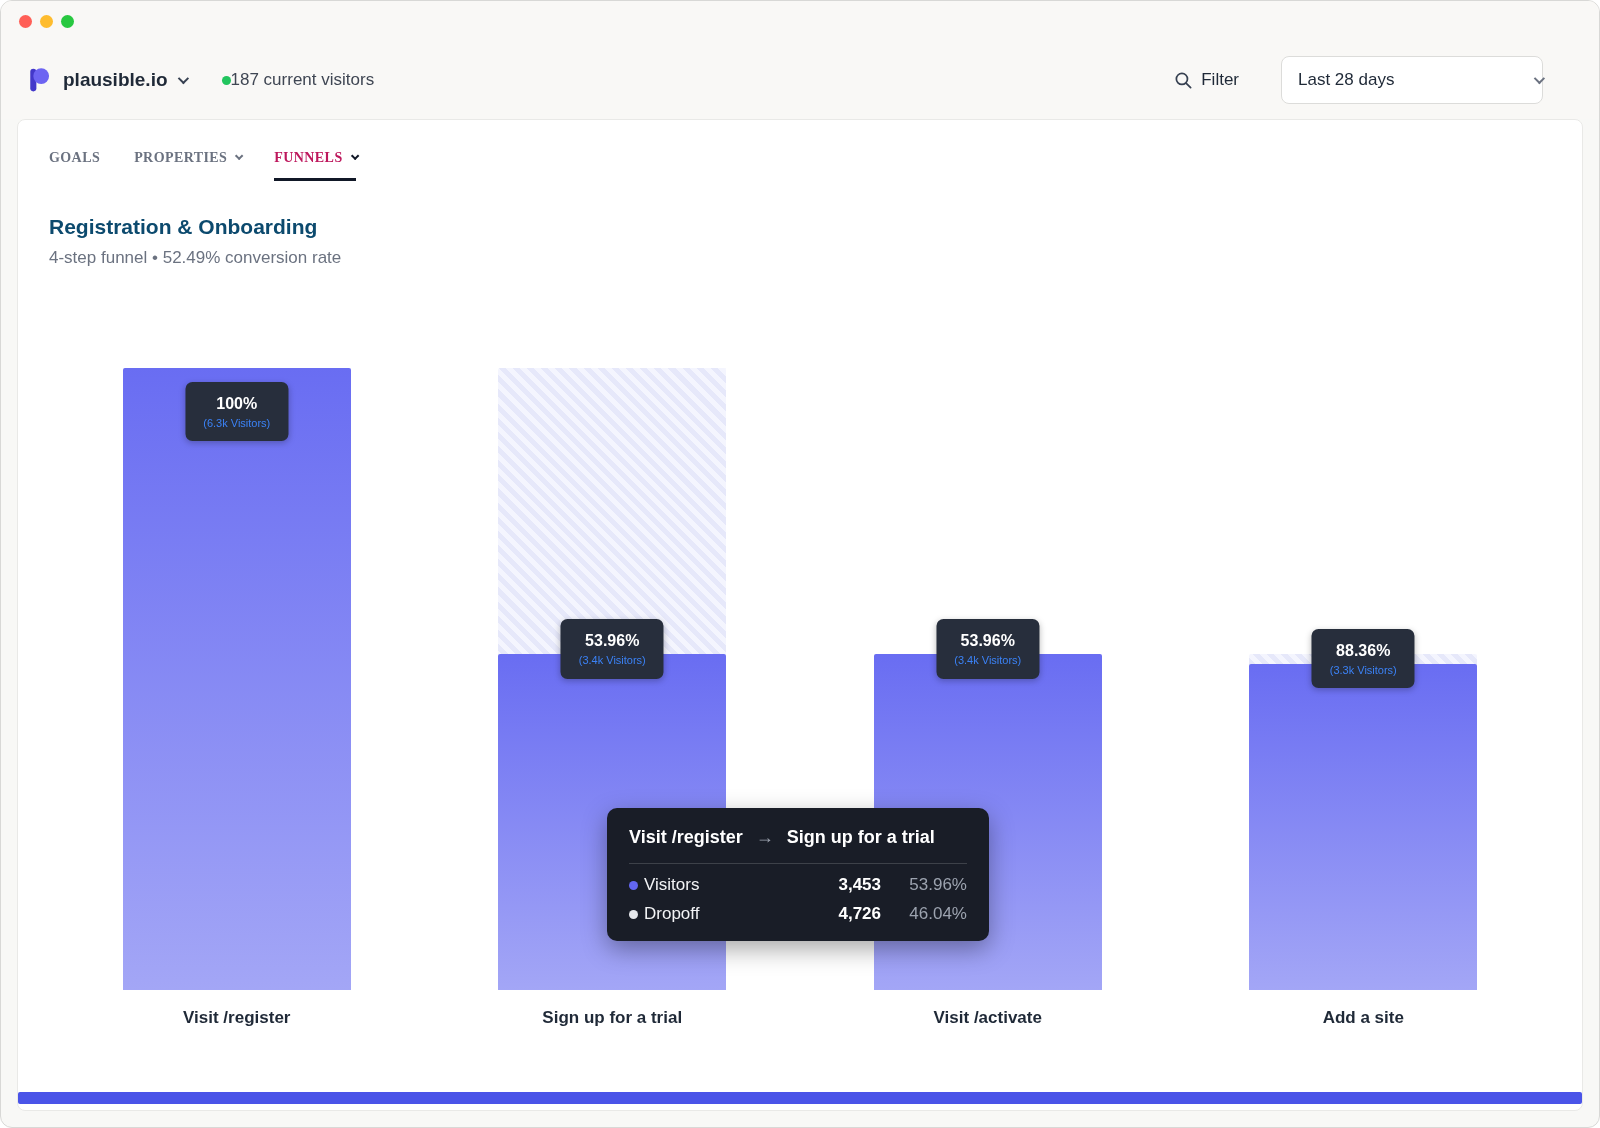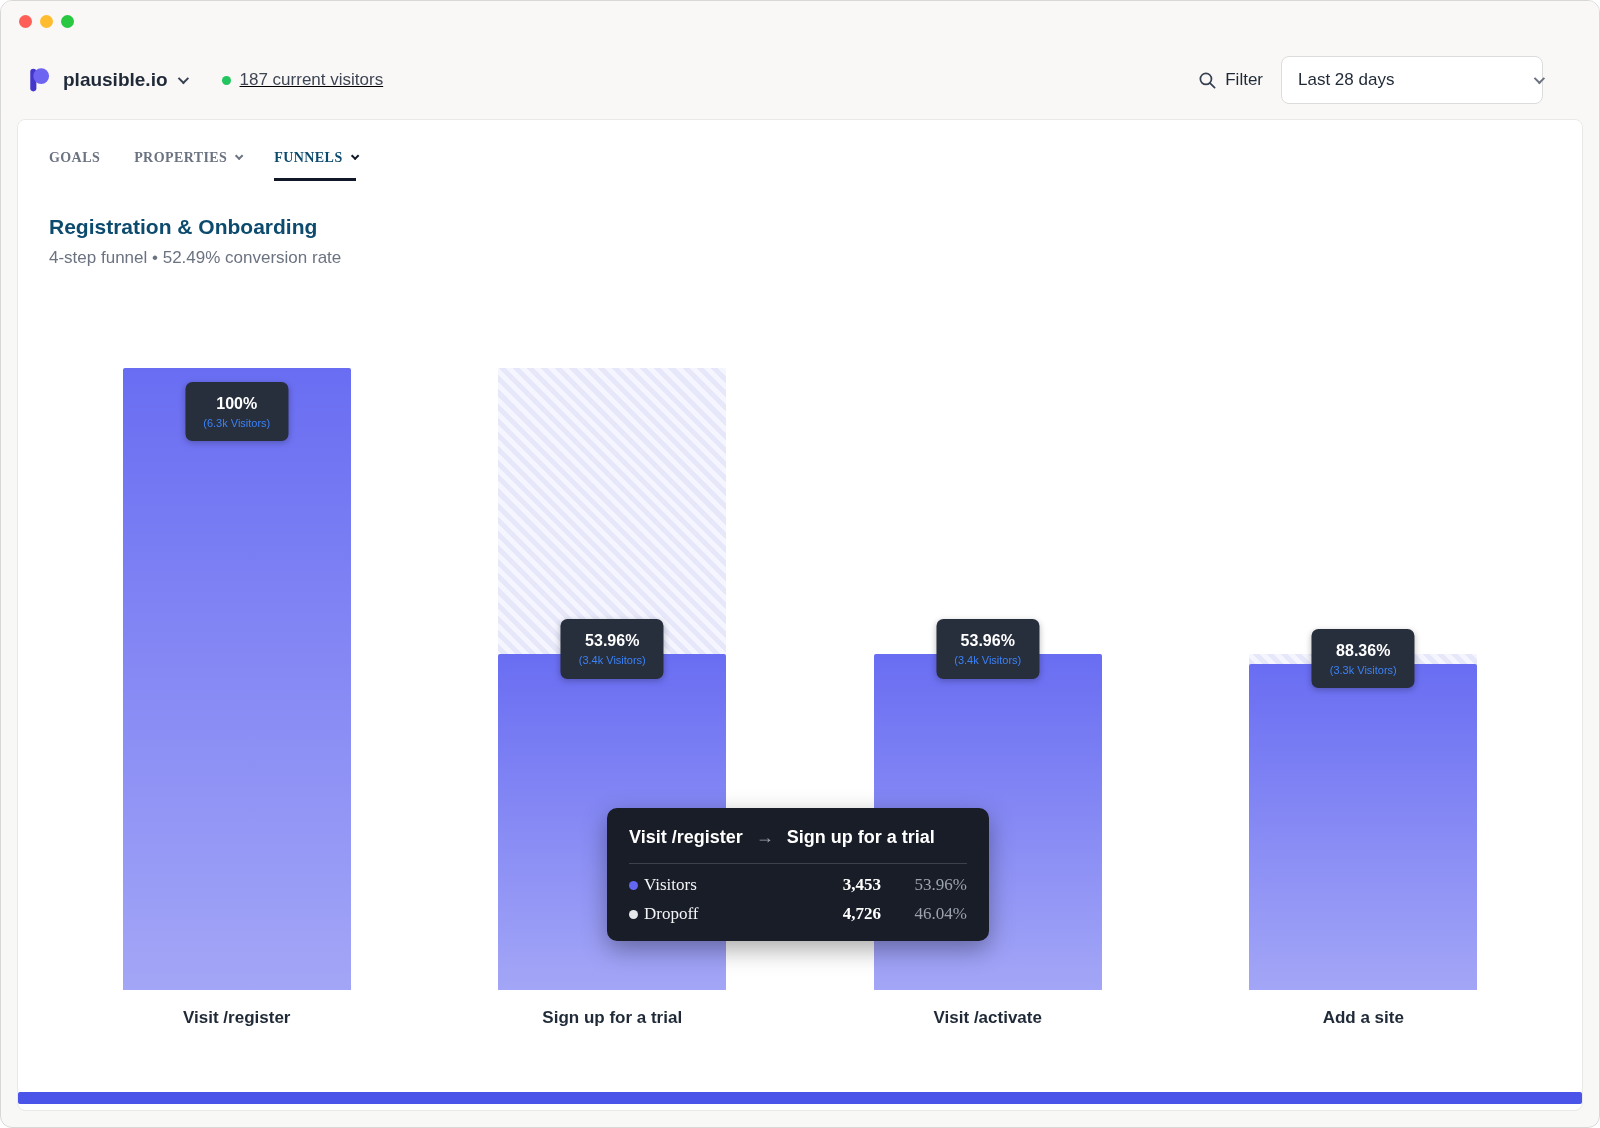--- a/index.html
+++ b/index.html
@@ -20,44 +20,44 @@
   .header {
     height:78px; flex:0 0 78px; display:flex; align-items:center;
     padding:0 56px 0 24px; background:#f9f8f6;
   }
   .brand { display:flex; align-items:center; gap:10px; cursor:pointer; }
   .brand-name { font-size:19px; font-weight:700; color:#1f2937; }
   .chev {
     width:8px; height:8px; border-right:2px solid currentColor; border-bottom:2px solid currentColor;
     transform:rotate(45deg) translateY(-2px); display:inline-block; color:#374151;
   }
-  .visitors { display:flex; align-items:center; gap:9px; margin-left:36px;text-decoration:underline; }
+  .visitors { display:flex; align-items:center; margin-left:36px; }
   .vis-dot { width:9px; height:9px; border-radius:50%; background:var(--visitors-dot,#22c55e); }
   .vis-text { font-size:17px; color:#3f4653; }
-  .header-right { margin-left:auto; display:flex; align-items:center; gap:18px; }
+  .header-right { margin-left:auto; display:flex; align-items:center; gap:42px; }
   .filter { display:flex; align-items:center; gap:8px; font-size:17px; color:#1f2937; cursor:pointer; }
   .date-select {
     width:262px; height:48px; background:#ffffff; border:1px solid #dcdcda; border-radius:8px;
     display:flex; align-items:center; justify-content:space-between; padding:0 0 0 16px;
     font-size:17px; color:#1f2937; cursor:pointer;
   }
   .date-select .chev { color:#6b7280; }
   
   .card {
     flex:1; margin:0 16px 16px; background:#ffffff;
     border:1px solid #e9e9e7; border-radius:8px; position:relative; overflow:hidden;
   }
   .tabs { display:flex; gap:34px; padding:30px 31px 0; align-items:flex-end;font-family:Liberation Serif, serif; }
   .tab {
     font-size:14px; font-weight:700; letter-spacing:0.03em; color:#6b7280;
     padding-bottom:12px; display:flex; align-items:center; gap:7px; cursor:pointer;
     border-bottom:3px solid transparent;
   }
   .tab .chev { width:6px; height:6px; color:#6b7280; transform:rotate(45deg) translateY(-3px); }
-  .tab.active { color:#0c4a6e; border-bottom-color:#111827;align-items:center; }
+  .tab.active { color:#be185d; border-bottom-color:#111827;align-items:center; }
   .tab.active .chev { color:#111827; }
   .funnel-title { font-size:21px; font-weight:700; color:#0c4a6e; margin:34px 31px 0; }
   .funnel-subtitle { font-size:17px; color:#6b7280; margin:9px 31px 0; }
   
   .chart { position:relative; padding:0 31px; margin-top:100px; }
   .cols { display:flex; }
   .col { flex:1; display:flex; flex-direction:column; align-items:center; }
   .bar-area { position:relative; width:228px; height:622px; }
   .bar-hatch {
     position:absolute; bottom:0; left:0; width:100%;
@@ -79,21 +79,21 @@
   .step-name { margin-top:18px; font-size:17px; font-weight:700; color:#1f2937; }
   
   .hover-tip {
     position:absolute; left:589px; top:440px; width:382px; z-index:10;
     background:var(--tooltip-bg,#191d27); border-radius:10px; padding:19px 22px 17px;
     box-shadow:0 8px 24px rgba(0,0,0,0.35);
   }
   .tip-head { display:flex; align-items:center; gap:13px; font-size:18px; font-weight:700; color:#ffffff; }
   .tip-arrow { color:#9ca3af; font-weight:400; font-size:18px; }
   .tip-divider { border:none; border-top:1px solid rgba(255,255,255,0.16); margin:15px 0 11px; }
-  .tip-row { display:grid; grid-template-columns:15px 1fr 78px 86px; align-items:center; margin:9px 0 0;font-family:Liberation Serif, serif; }
+  .tip-row { display:grid; grid-template-columns:15px 1fr 78px 86px; align-items:center; margin:9px 0 0; }
   .tip-dot { width:9px; height:9px; border-radius:50%; }
   .tip-label { font-size:17px; color:#f3f4f6; }
   .tip-value { font-size:17px; font-weight:700; color:#ffffff; text-align:right; }
   .tip-pct { font-size:17px; color:#9ca3af; text-align:right; }
   
   .bottom-strip {
     position:absolute; left:0; right:0; bottom:6px; height:12px;
     background:var(--accent,#4a54e8); border-radius:2px;
   }
 </style>

